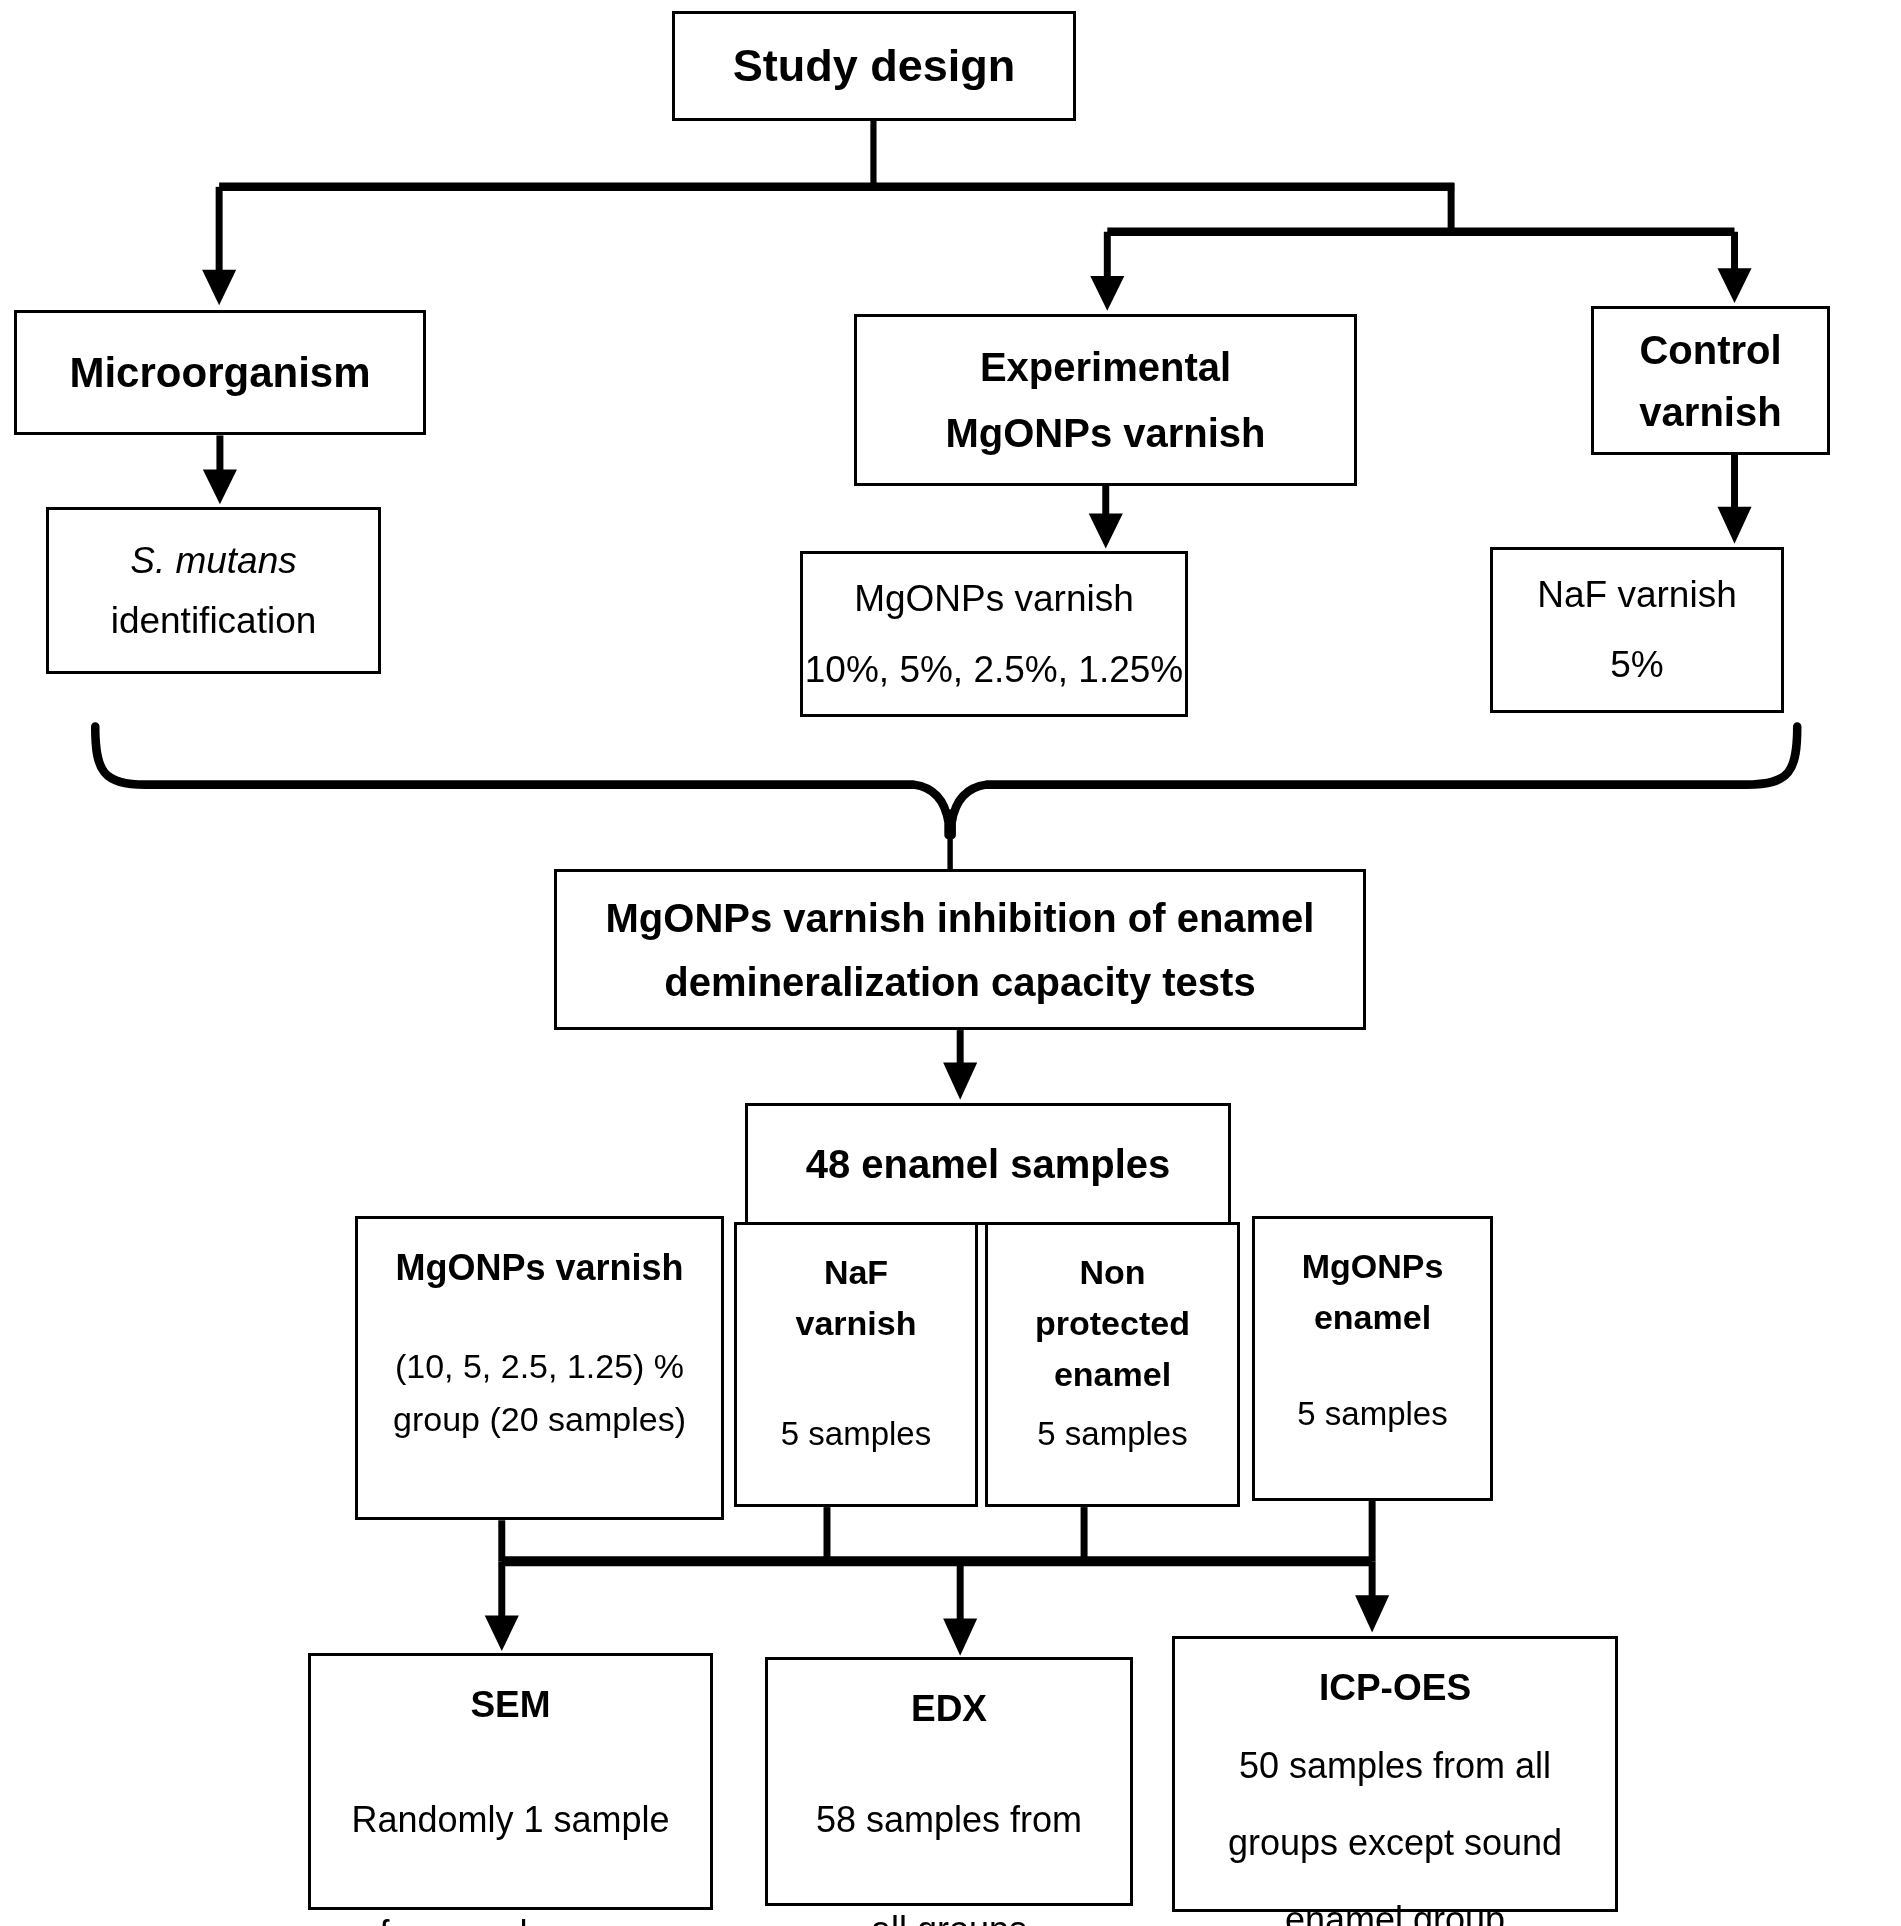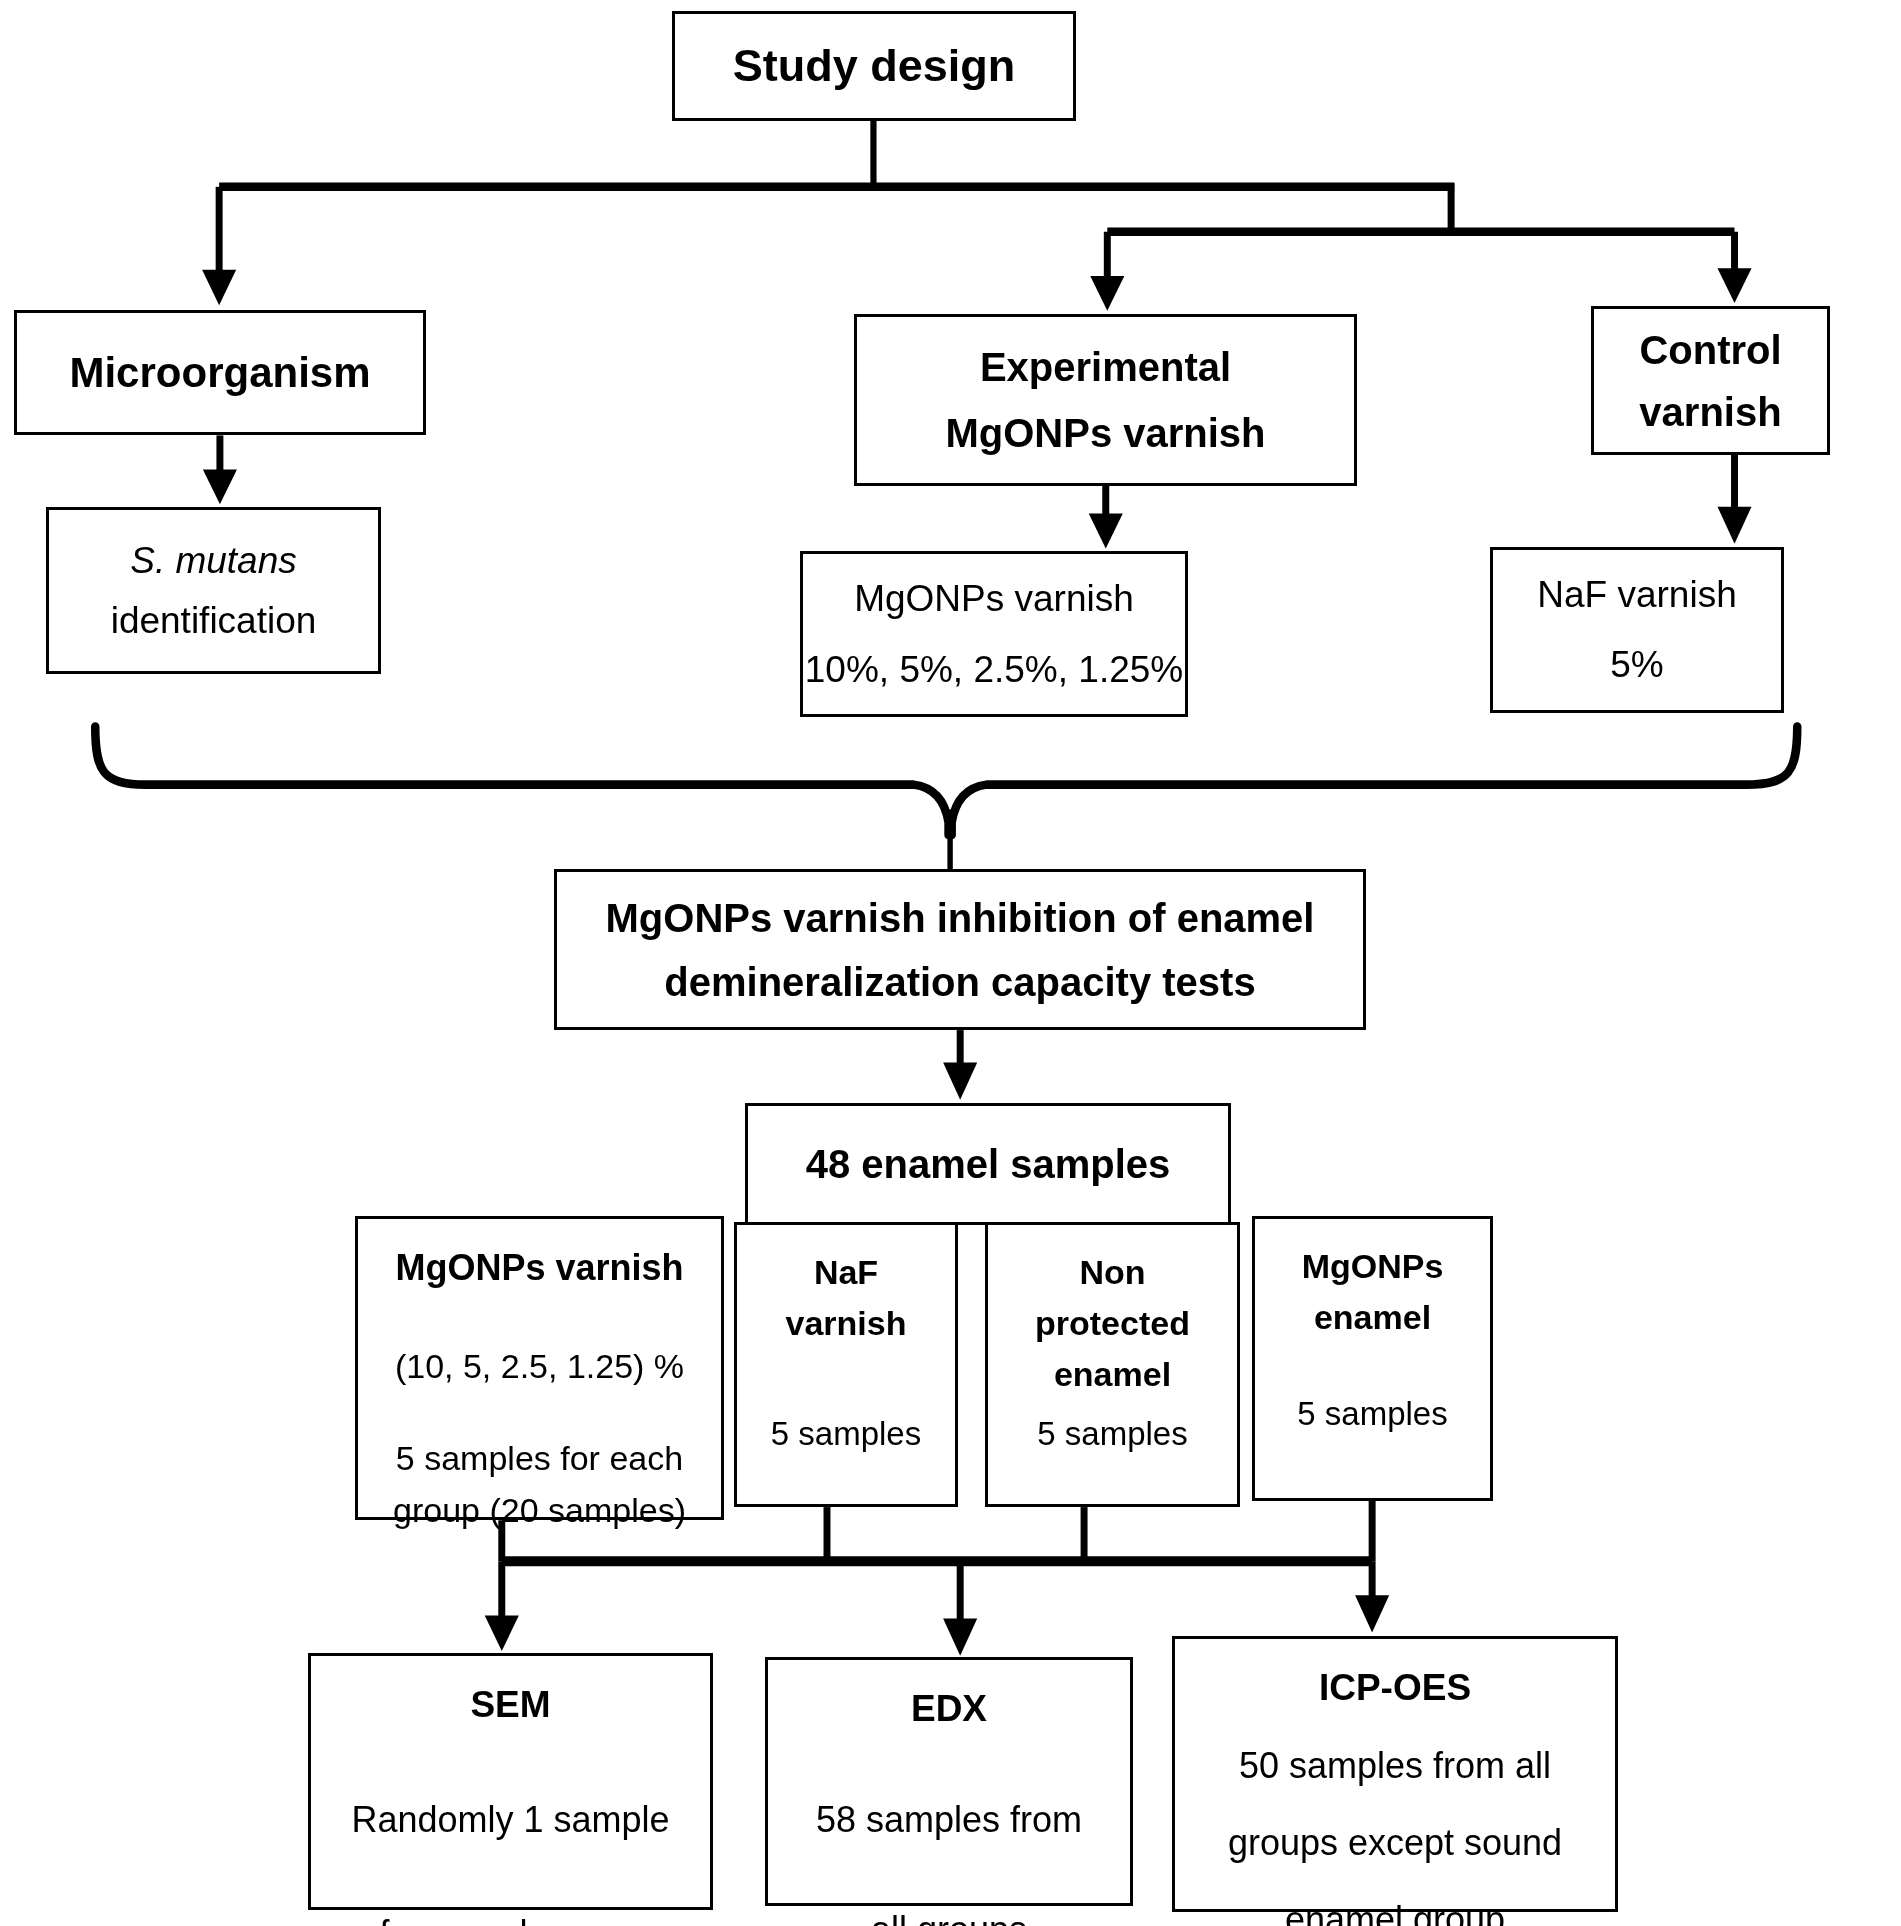--- a/index.html
+++ b/index.html
@@ -31,21 +31,21 @@
   #box-smutans{left:46px;top:507px;width:335px;height:167px;font-size:37px;line-height:1.6;}
   #box-mgonps{left:800px;top:551px;width:388px;height:166px;font-size:37px;justify-content:space-around;padding:9.3px 0;}
   #box-naf{left:1490px;top:547px;width:294px;height:166px;font-size:37px;justify-content:space-around;padding:10px 0;}
   #box-central{left:554px;top:869px;width:812px;height:161px;font-size:40px;font-weight:700;line-height:1.6;}
   #box-35{left:745px;top:1103px;width:486px;height:122px;font-size:40px;font-weight:700;}
   .group-box{justify-content:flex-start;padding:22px 7.7px 23px 7.7px;font-size:34px;}
   #box-gA{left:355px;top:1216px;width:369px;height:304px;}
   #box-gA .g-title{font-size:36px;}
   #box-gA .g-mid{margin-top:45px;}
   #box-gA .g-body{margin-top:40px;line-height:1.5;}
-  #box-gB{left:734px;top:1222px;width:224px;height:285px;}
+  #box-gB{left:734px;top:1222px;width:244px;height:285px;}
   #box-gC{left:985px;top:1222px;width:255px;height:285px;}
   #box-gD{left:1252px;top:1216px;width:241px;height:285px;}
   .g-title{font-weight:700;line-height:1.5;font-size:34px;}
   .g-samples{margin-top:auto;padding-bottom:22px;font-size:33px;}
   #box-gD .g-samples{padding-bottom:36px;}
   .result-box{justify-content:flex-start;padding:20px 6.2px;}
   #box-sem{left:308px;top:1653px;width:405px;height:257px;}
   #box-edx{left:765px;top:1657px;width:368px;height:249px;}
   #box-icp{left:1172px;top:1636px;width:446px;height:276px;}
   .r-title{font-weight:700;font-size:37px;}
@@ -146,21 +146,20 @@
     <span>demineralization capacity tests</span>
   </div>
 
   <div class="box" id="box-35">
     <span>48 enamel samples</span>
   </div>
 
   <div class="box group-box" id="box-gA">
     <span class="g-title">MgONPs varnish</span>
     <span class="g-mid">(10, 5, 2.5, 1.25) %</span>
-    <span class="g-body">5 samples for each</span>
     <span>group (20 samples)</span>
   </div>
 
   <div class="box group-box" id="box-gB">
     <span class="g-title">NaF</span>
     <span class="g-title">varnish</span>
     <span class="g-samples">5 samples</span>
   </div>
 
   <div class="box group-box" id="box-gC">

